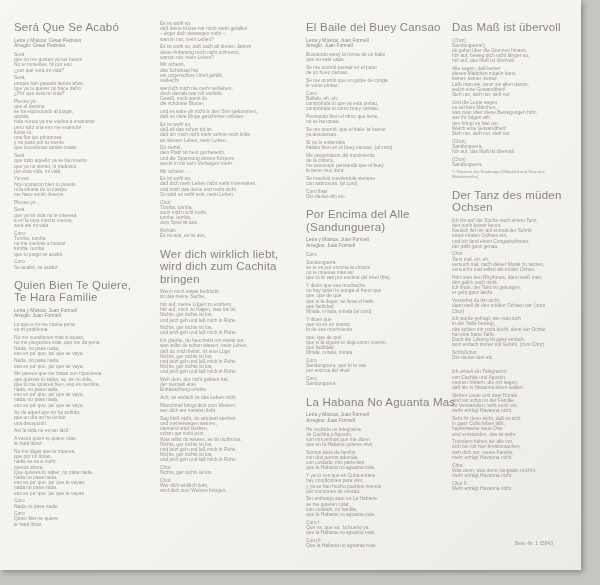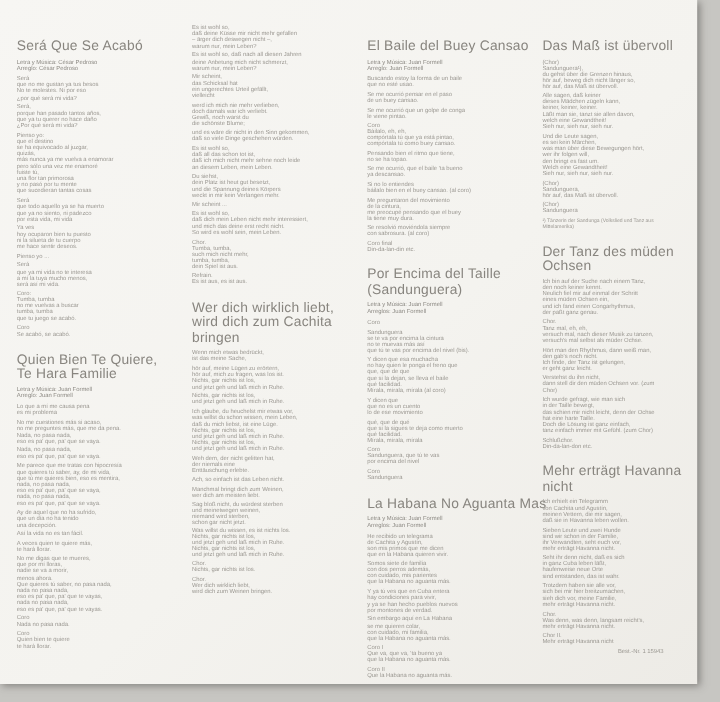--- a/index.html
+++ b/index.html
@@ -15,21 +15,21 @@
   }
   .content{
     position:absolute;left:14px;top:21px;
     display:flex;gap:13px;
   }
   .col{width:133px;flex:0 0 133px;}
   .song-section{margin:0;}
   .song-section + .song-section{margin-top:9px;}
   .song-title{
     font-size:11.5px;line-height:12.5px;font-weight:400;letter-spacing:.2px;
-    color:#88857f;margin:12px 0 4px 0;white-space:pre;
+    color:#88857f;margin:0 0 4px 0;white-space:pre;
   }
   .credits{
     font-size:4.9px;line-height:5.5px;color:#8b8882;
     margin:0 0 3.5px 0;white-space:pre;
   }
   .stanza{
     font-size:4.9px;line-height:5.2px;color:#9a9791;
     margin:0 0 2.5px 0;white-space:pre;
   }
   .footnote{
@@ -237,21 +237,21 @@
           <p class="stanza">Me preguntaron del movimiento
 de la cintura,
 me preocupé pensando que el buey
 la tiene muy dura.</p>
           <p class="stanza">Se resolvió moviéndola siempre
 con sabrosura. (al coro)</p>
           <p class="stanza">Coro final
 Din-da-lan-din etc.</p>
         </section>
         <section class="song-section">
-          <h2 class="song-title">Por Encima del Taille
+          <h2 class="song-title">Por Encima del Alle
 (Sandunguera)</h2>
           <p class="credits">Letra y Música: Juan Formell
 Arreglos: Juan Formell</p>
           <p class="stanza">Coro</p>
           <p class="stanza">Sandunguera
 se te va por encima la cintura
 no te muevas más así
 que tú te vas por encima del nivel (bis).</p>
           <p class="stanza">Y dicen que esa muchacha
 no hay quien le ponga el freno que
@@ -351,22 +351,20 @@
           <p class="stanza">Ich wurde gefragt, wie man sich
 in der Taille bewegt,
 das schien mir nicht leicht, denn der Ochse
 hat eine harte Taille.
 Doch die Lösung ist ganz einfach,
 tanz einfach immer mit Gefühl. (zum Chor)</p>
           <p class="stanza">Schlußchor.
 Din-da-lan-don etc.</p>
         </section>
         <section class="song-section">
-          <h2 class="song-title">Mehr erträgt Havanna
-nicht</h2>
           <p class="stanza">Ich erhielt ein Telegramm
 von Cachita und Agustín,
 meinen Vettern, die mir sagen,
 daß sie in Havanna leben wollen.</p>
           <p class="stanza">Sieben Leute und zwei Hunde
 sind wir schon in der Familie,
 ihr Verwandten, seht euch vor,
 mehr erträgt Havanna nicht.</p>
           <p class="stanza">Seht ihr denn nicht, daß es sich
 in ganz Cuba leben läßt,

